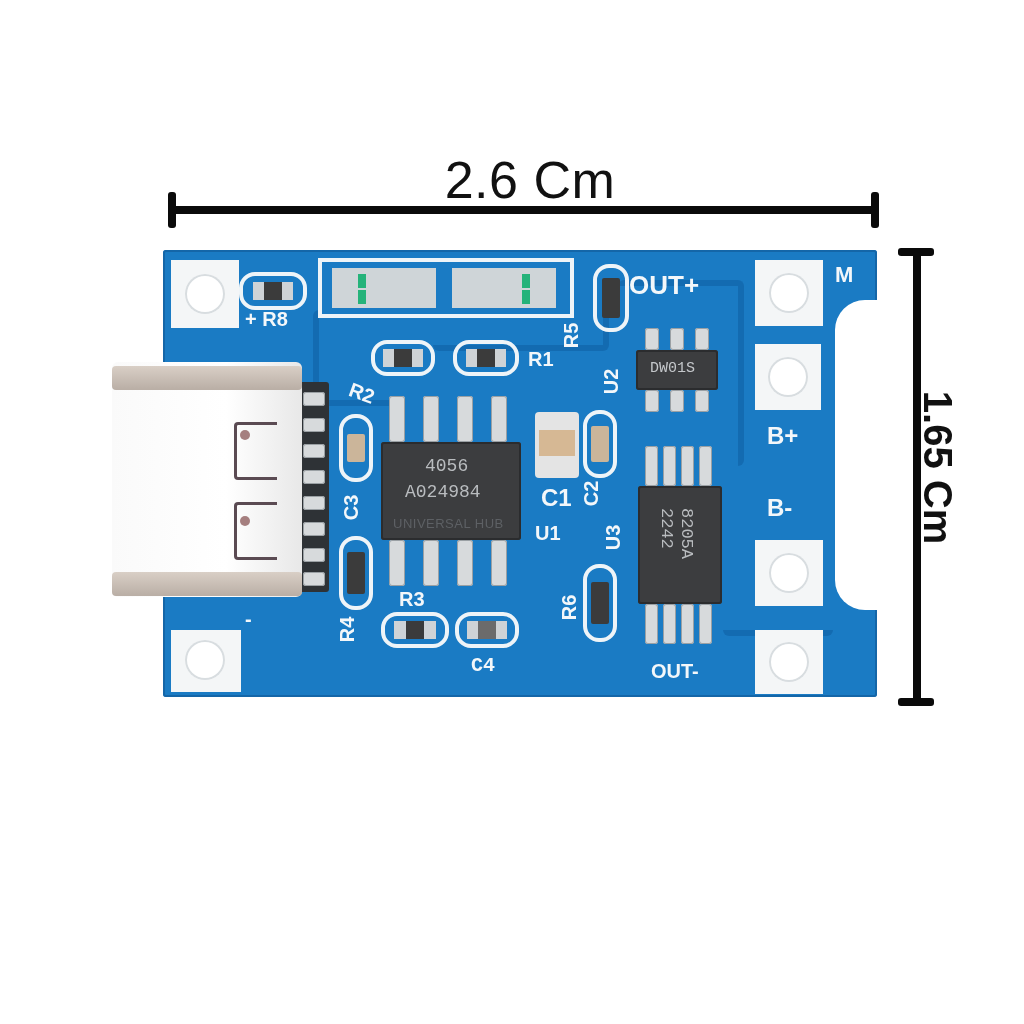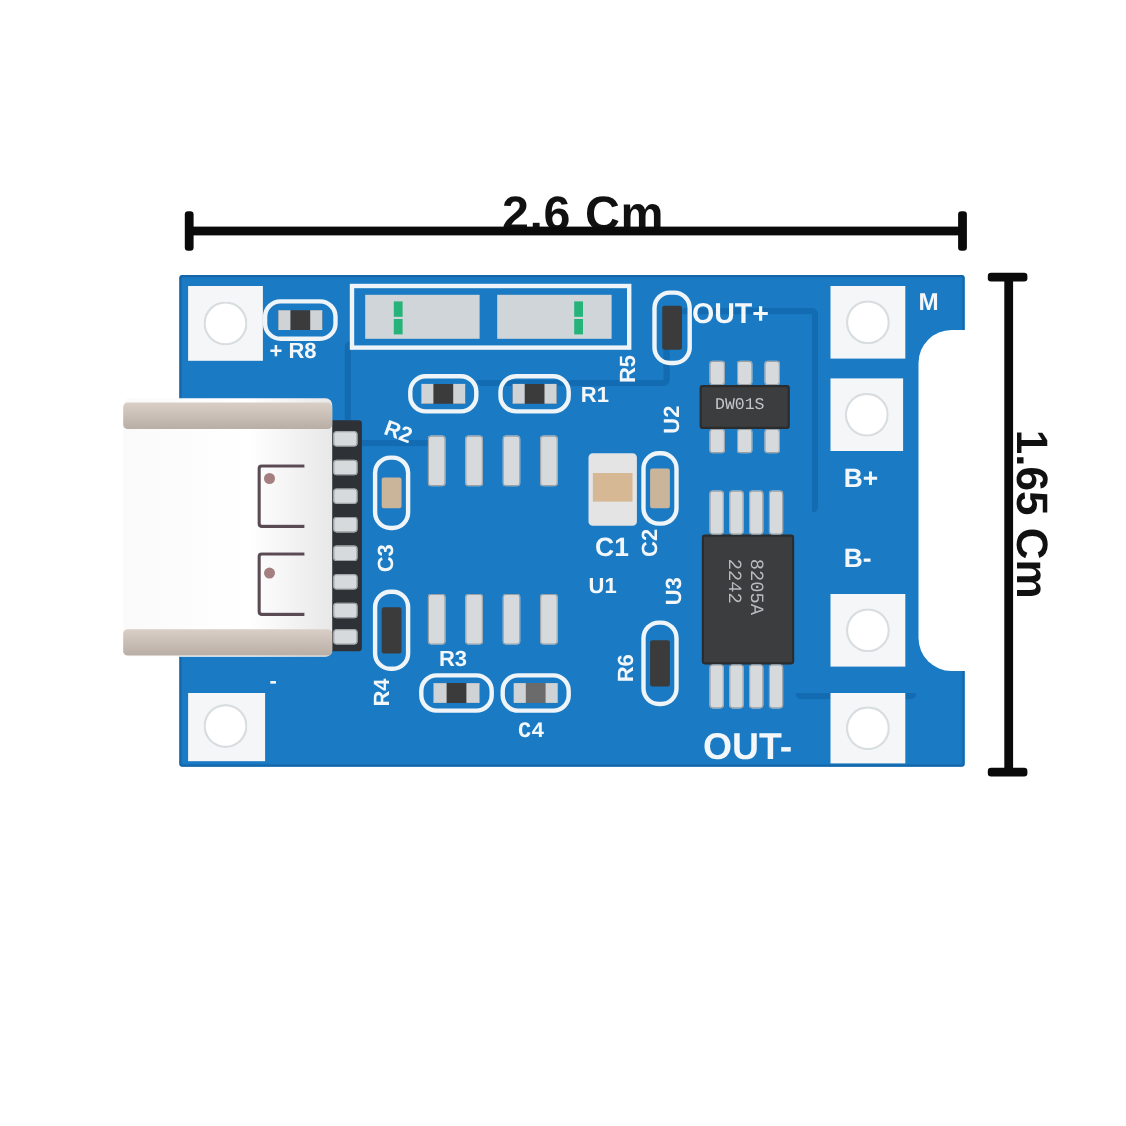--- a/index.html
+++ b/index.html
@@ -1,21 +1,21 @@
 <!DOCTYPE html>
 <html><head>
 <meta charset="utf-8">
 <style>
   html,body{margin:0;padding:0;background:#ffffff;}
   body{width:1024px;height:1024px;position:relative;overflow:hidden;font-family:"Liberation Sans",sans-serif;}
   .abs{position:absolute;}
   
   .dim-h-line{left:172px;top:206px;width:703px;height:8px;background:#0a0a0a;}
   .dim-h-cap{width:8px;height:36px;top:192px;background:#0a0a0a;border-radius:3px;}
-  .dim-h-label{left:380px;top:150px;width:300px;text-align:center;font-weight:bold;font-size:44px;color:#111;letter-spacing:0.5px;margin-top:20px;}
+  .dim-h-label{left:380px;top:150px;width:300px;text-align:center;font-weight:normal;font-size:52px;color:#111;letter-spacing:0.5px;}
   .dim-v-line{left:913px;top:252px;width:8px;height:450px;background:#0a0a0a;}
   .dim-v-cap{left:898px;width:36px;height:8px;background:#0a0a0a;border-radius:3px;}
   .dim-v-label{left:822px;top:445px;width:230px;text-align:center;font-weight:bold;font-size:40px;color:#111;transform:rotate(90deg);transform-origin:center center;}
   
   .pcb{left:163px;top:250px;width:714px;height:447px;background:#1a7bc4;border-radius:3px;box-shadow:inset 0 0 0 2px #1466a8;}
   .notch{background:#ffffff;}
   .trace{position:absolute;border:6px solid #0f5fa3;border-radius:6px;opacity:0.55;}
   .pad{position:absolute;background:#f4f6f7;}
   .hole{position:absolute;background:#ffffff;border-radius:50%;box-shadow:inset 0 0 0 2px #d8dde0;}
   .silk{position:absolute;color:#f3f7fa;font-weight:bold;font-family:"Liberation Sans",sans-serif;}
@@ -82,21 +82,21 @@
   <div class="silk" style="left:396px;top:74px;font-size:20px;transform:rotate(-90deg);">R5</div>
   <div class="silk" style="left:394px;top:346px;font-size:20px;transform:rotate(-90deg);">R6</div>
   <div class="silk" style="left:378px;top:234px;font-size:24px;">C1</div>
   <div class="silk" style="left:416px;top:232px;font-size:20px;transform:rotate(-90deg);">C2</div>
   <div class="silk" style="left:176px;top:246px;font-size:20px;transform:rotate(-90deg);">C3</div>
   <div class="silk" style="left:308px;top:404px;font-size:20px;font-family:Liberation Mono, monospace;">C4</div>
   <div class="silk" style="left:372px;top:272px;font-size:20px;">U1</div>
   <div class="silk" style="left:436px;top:120px;font-size:20px;transform:rotate(-90deg);">U2</div>
   <div class="silk" style="left:438px;top:276px;font-size:20px;transform:rotate(-90deg);">U3</div>
   <div class="silk" style="left:466px;top:20px;font-size:26px;">OUT+</div>
-  <div class="silk" style="left:476px;top:410px;font-size:34px;">OUT-</div>
+  <div class="silk" style="left:488px;top:410px;font-size:20px;">OUT-</div>
   <div class="silk" style="left:604px;top:172px;font-size:24px;">B+</div>
   <div class="silk" style="left:604px;top:244px;font-size:24px;">B-</div>
   <div class="silk" style="left:672px;top:12px;font-size:22px;">M</div>
   <div class="silk" style="left:82px;top:358px;font-size:20px;">-</div>
 
   <div class="abs led-frame" style="left:155px;top:8px;">
     <div class="led" style="left:10px;width:104px;">
         <div class="green" style="left:26px;top:6px;"></div>
         <div class="green" style="left:26px;top:22px;"></div>
       </div>
@@ -149,20 +149,25 @@
       <div class="smd" style="left:8px;top:5px;width:40px;height:18px;background:#6b6b6b;">
         <div class="cap" style="left:0"></div>
         <div class="cap" style="right:0"></div>
       </div>
     </div>
 
   <div class="abs" style="left:372px;top:162px;width:44px;height:66px;background:#e4e4e4;border-radius:4px;">
     <div class="abs" style="left:4px;top:18px;width:36px;height:26px;background:#d6b894;"></div>
   </div>
 
+  <div class="chip" style="left:218px;top:192px;width:140px;height:98px;">
+    <div class="chip-text" style="left:44px;top:14px;font-size:18px;">4056</div>
+    <div class="chip-text" style="left:24px;top:40px;font-size:18px;">A024984</div>
+    <div class="watermark" style="left:12px;top:74px;">UNIVERSAL HUB</div>
+  </div>
 
   <div class="pin" style="left:226px;top:146px;width:16px;height:46px;"></div>
   <div class="pin" style="left:260px;top:146px;width:16px;height:46px;"></div>
   <div class="pin" style="left:294px;top:146px;width:16px;height:46px;"></div>
   <div class="pin" style="left:328px;top:146px;width:16px;height:46px;"></div>
   <div class="pin" style="left:226px;top:290px;width:16px;height:46px;"></div>
   <div class="pin" style="left:260px;top:290px;width:16px;height:46px;"></div>
   <div class="pin" style="left:294px;top:290px;width:16px;height:46px;"></div>
   <div class="pin" style="left:328px;top:290px;width:16px;height:46px;"></div>
 

